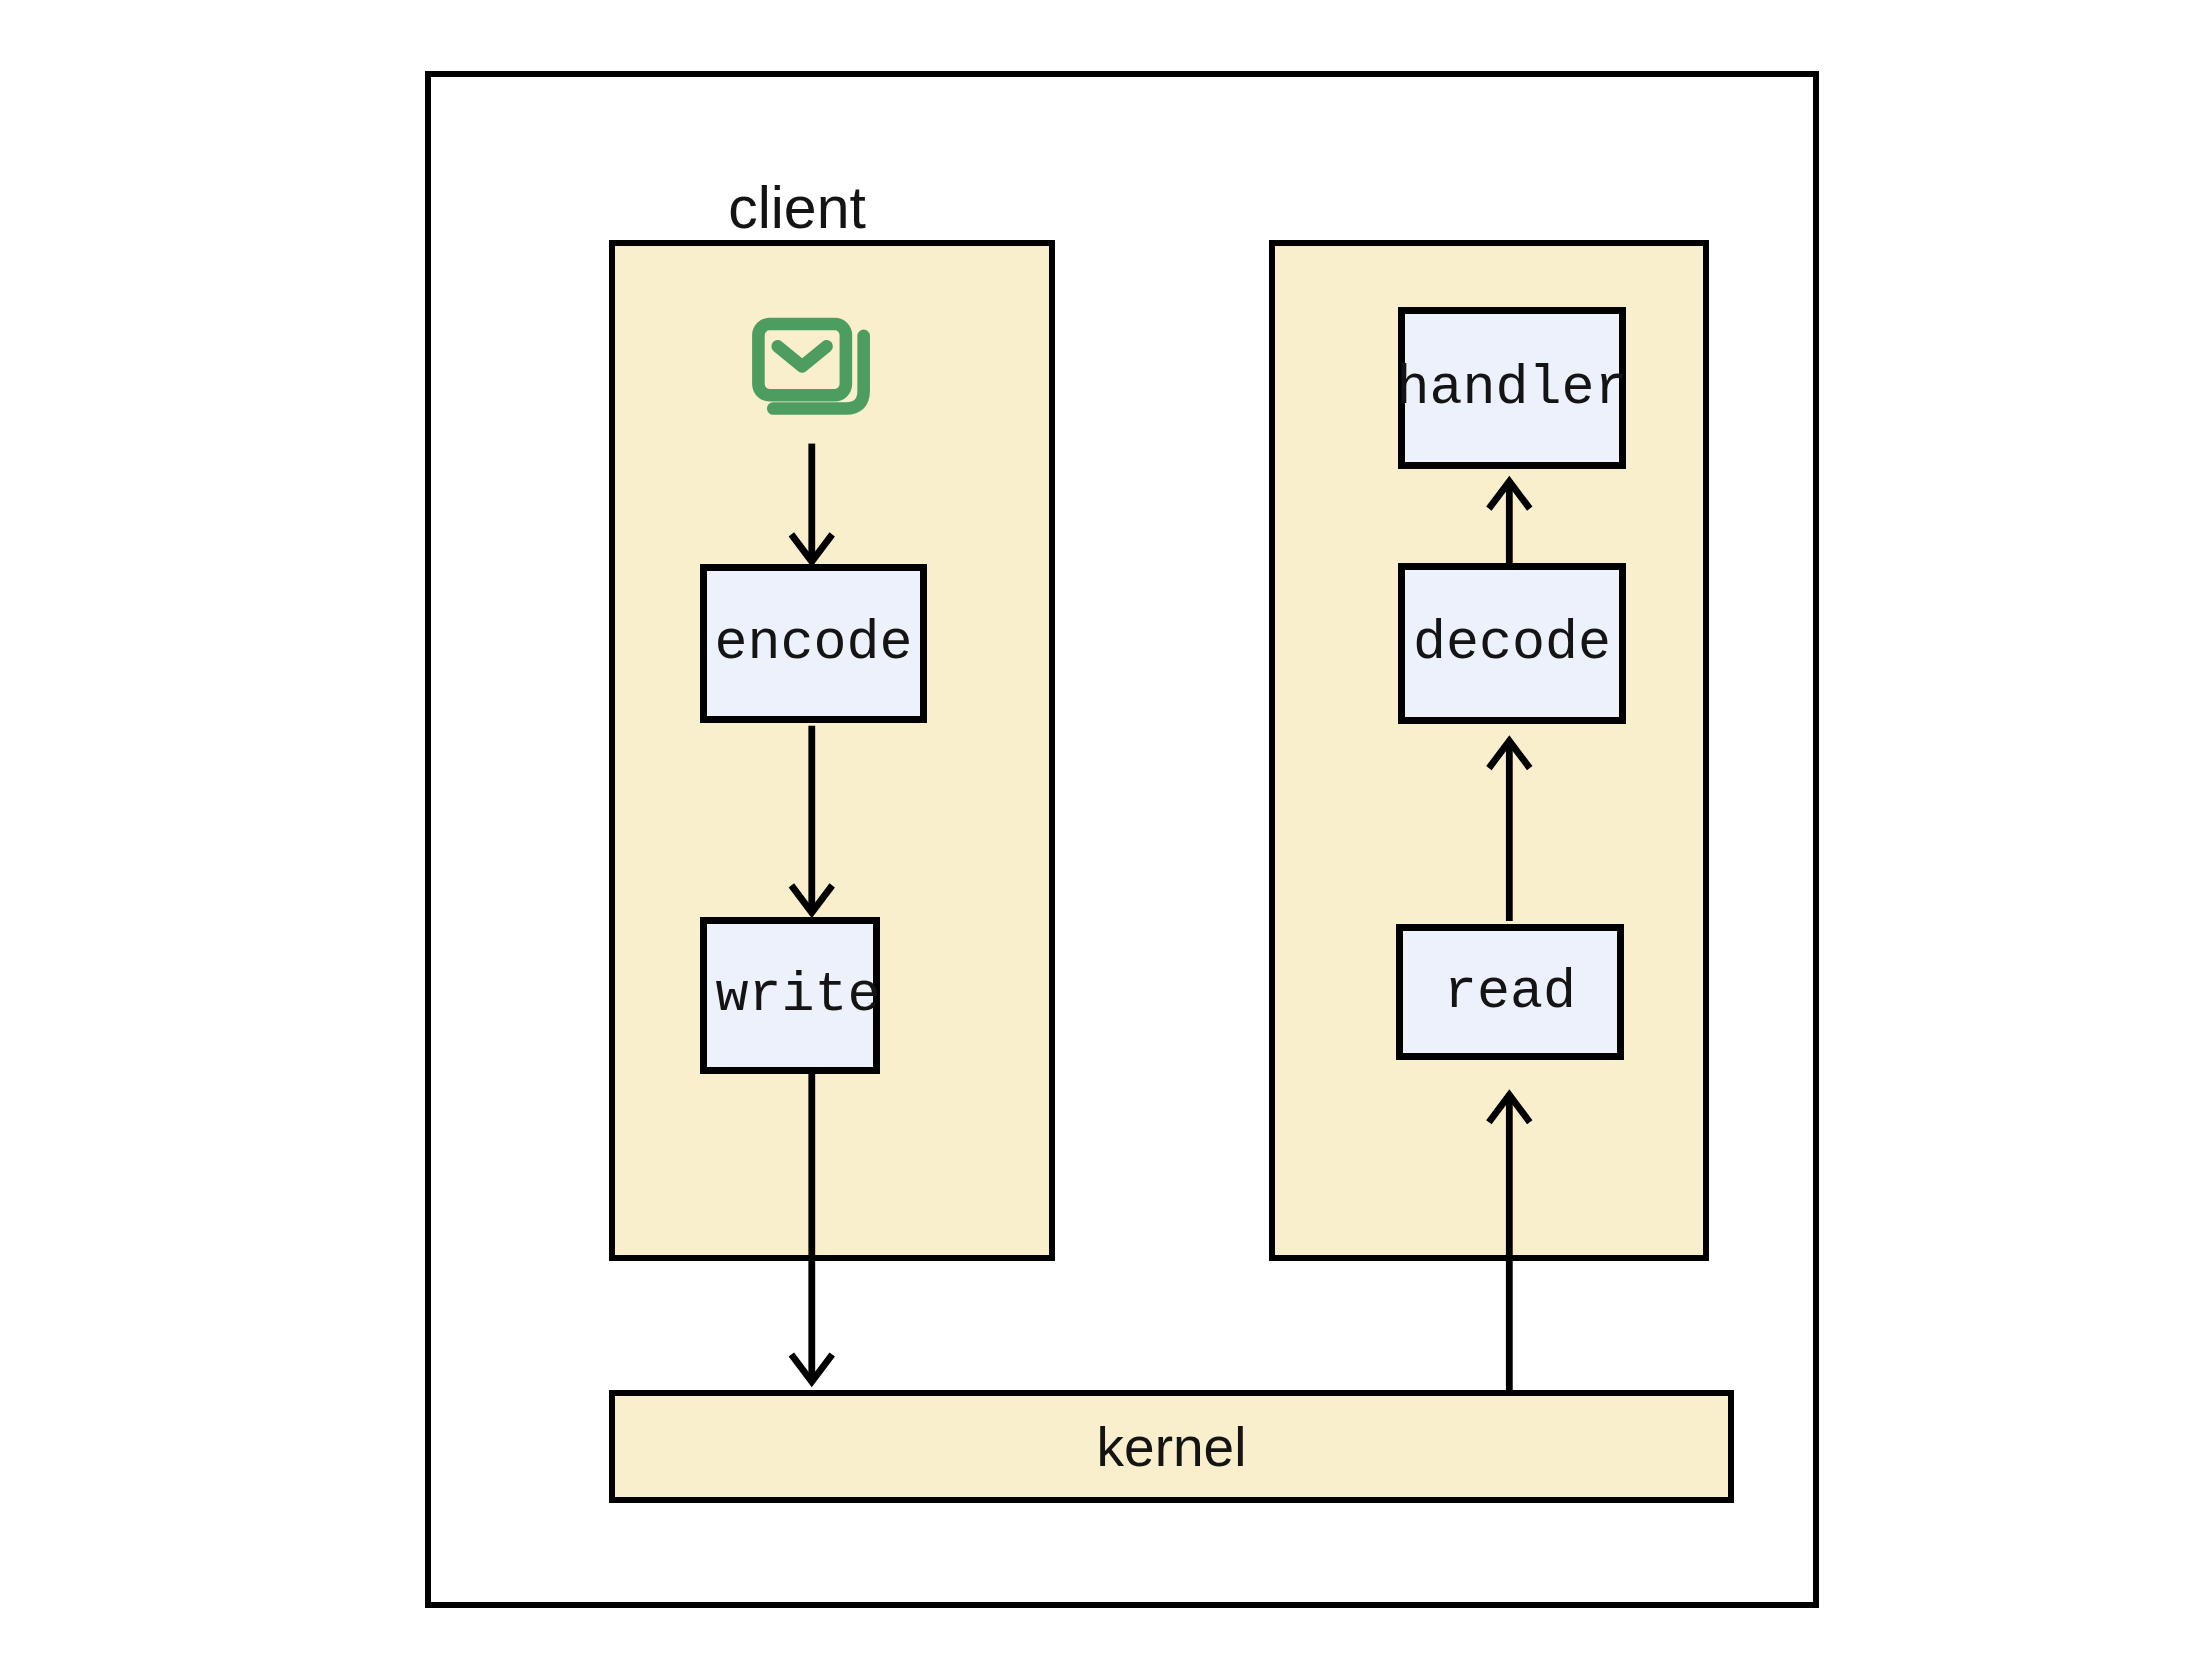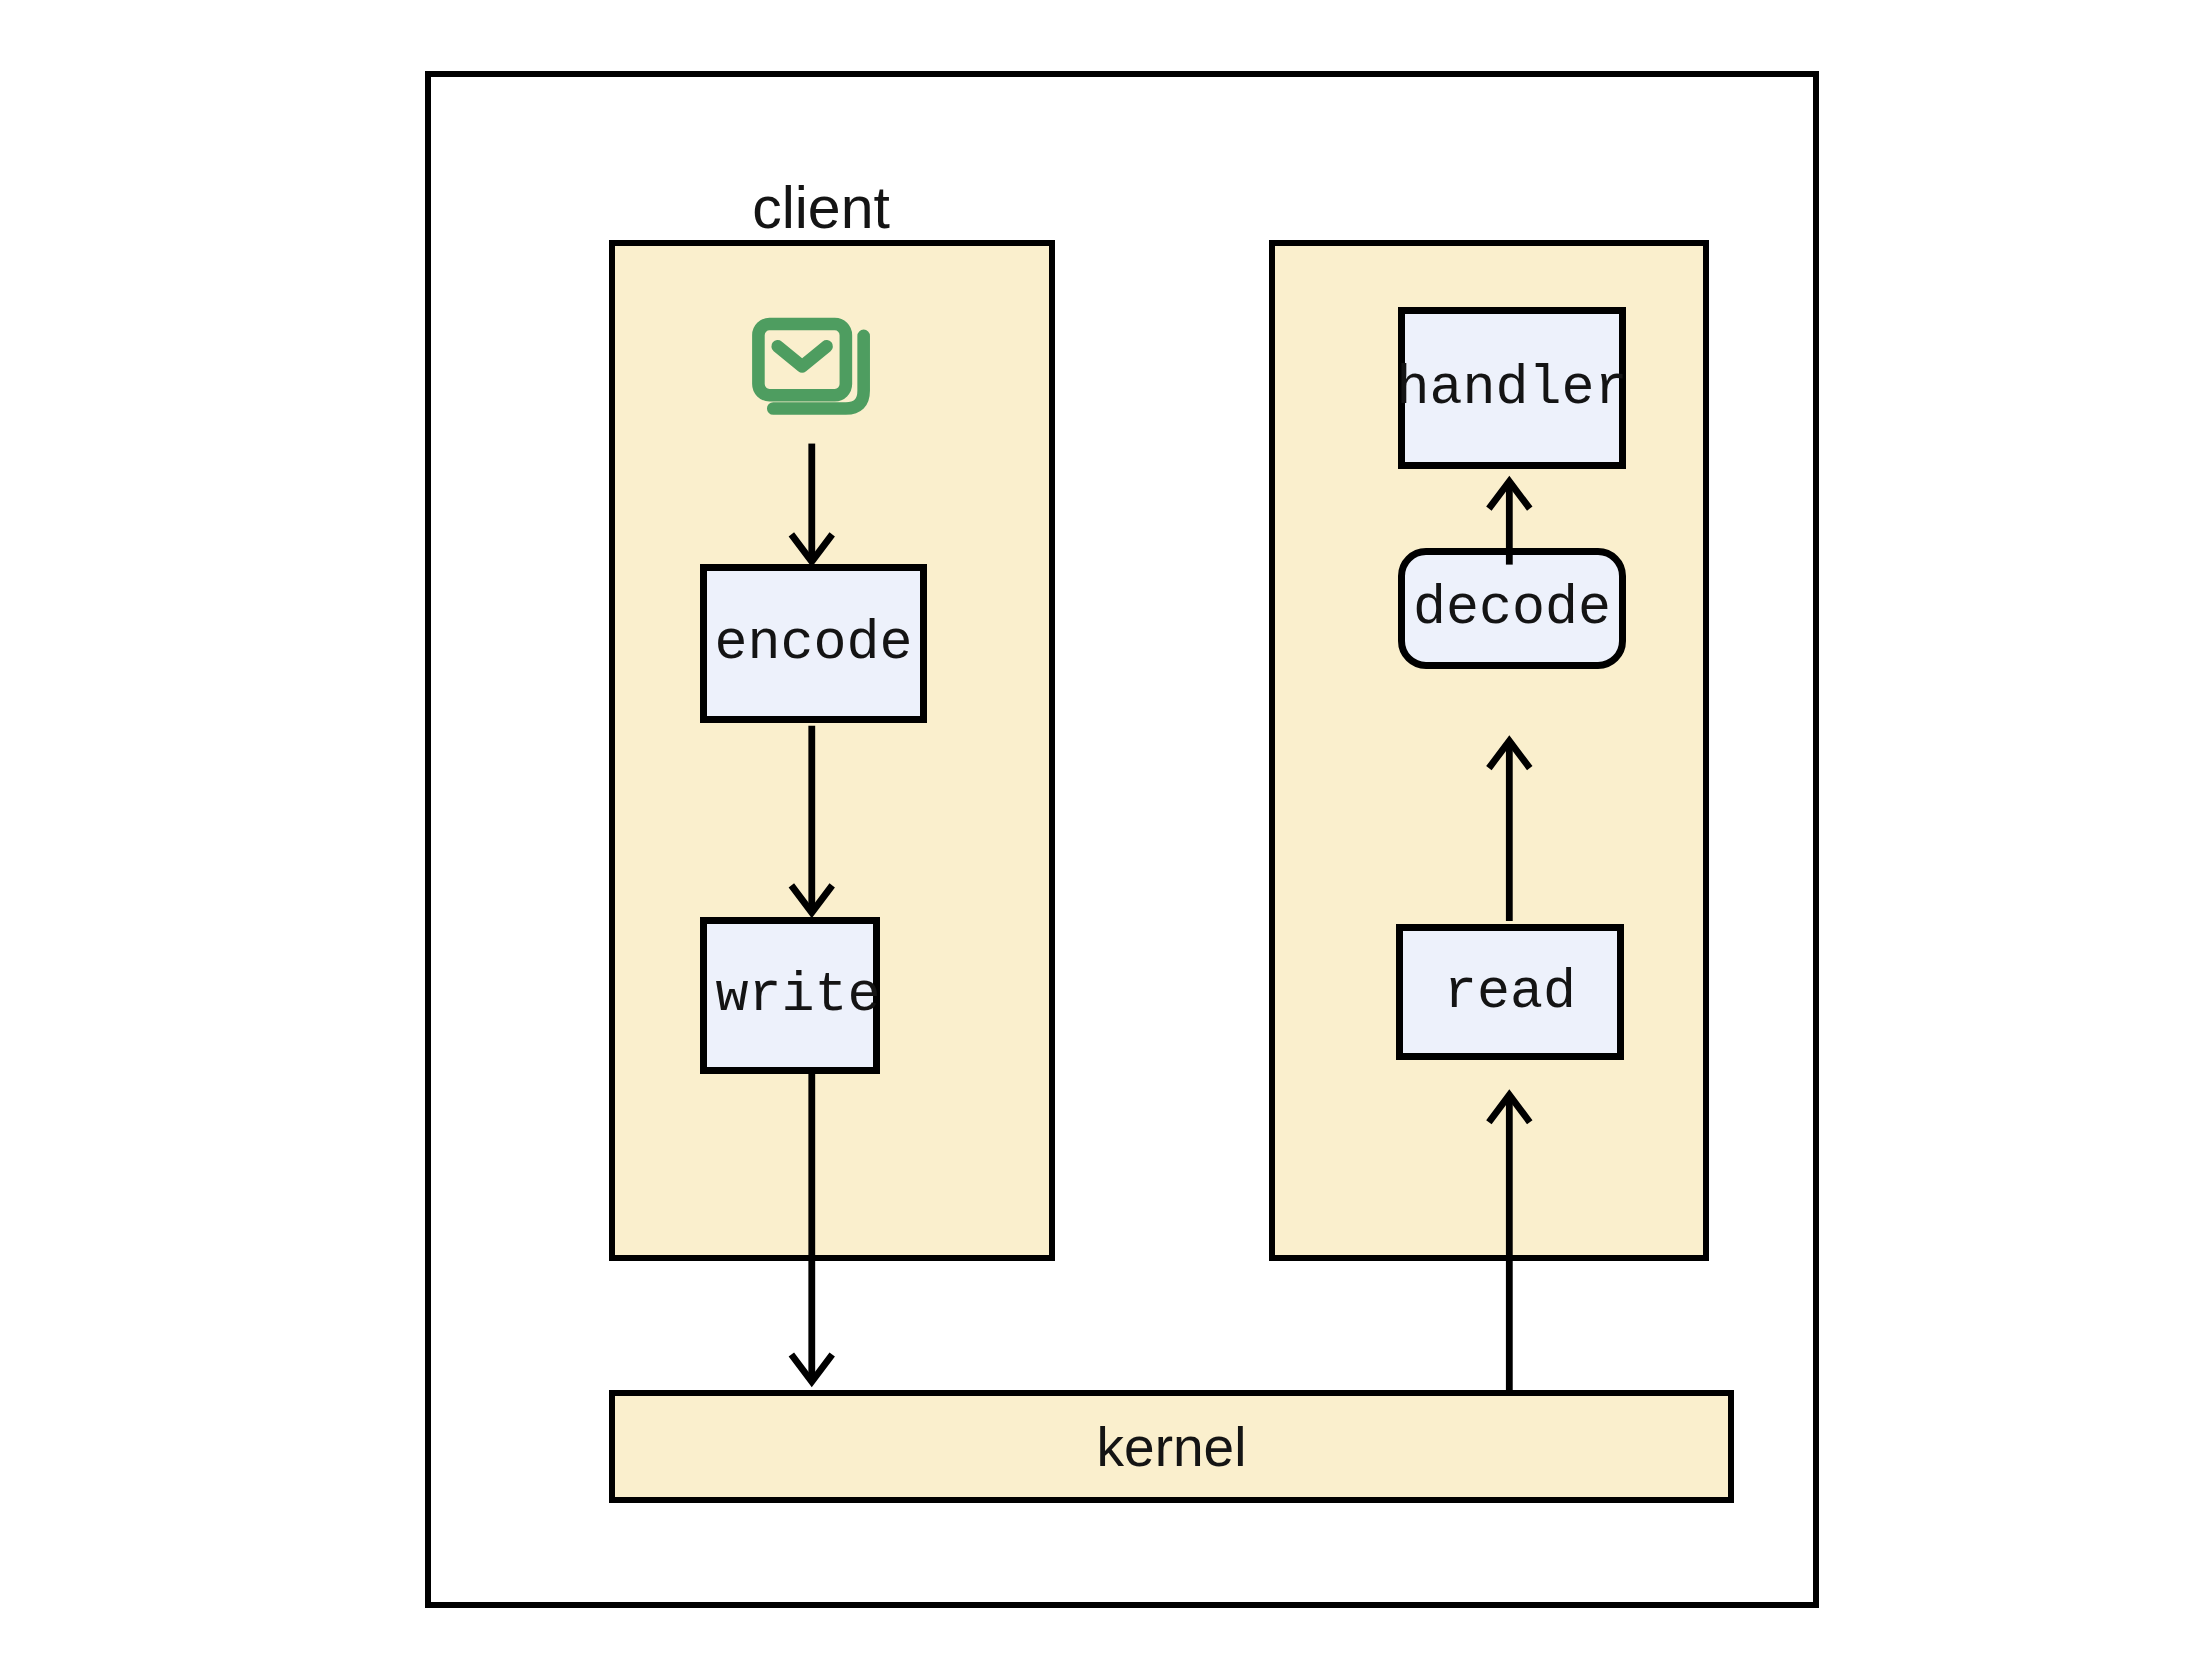--- a/index.html
+++ b/index.html
@@ -25,33 +25,33 @@
   }
   .panel.client { left: 609px; top: 240px; width: 446px; height: 1021px; }
   .panel.server { left: 1269px; top: 240px; width: 440px; height: 1021px; }
 
   .panel-title {
     top: 170px; height: 76px;
     font-size: 59px; line-height: 76px;
     text-align: center; white-space: nowrap;
     color: var(--text, #141414);
   }
-  .panel-title.client { left: 632px;  width: 378px; }
+  .panel-title.client { left: 608px;  width: 378px; }
   .panel-title.server { left: 1301px; width: 378px; }
 
   .node {
     background: var(--node-fill, #EDF1FB);
     border: 7.6px solid var(--border, #000);
     display: flex; align-items: center; justify-content: center;
   }
   .node span { font-size: 55px; white-space: nowrap; font-family: Liberation Mono, monospace; }
   .node.encode  { left: 700px;  top: 564px;  width: 227px; height: 159px; }
   .node.write   { left: 700px;  top: 917px; width: 180px; height: 157px; padding-left: 16px; }
   .node.handler { left: 1398px; top: 307px;  width: 228px; height: 162px; }
-  .node.decode  { left: 1398px; top: 548px;  width: 228px; height: 121px; border-radius: 28px; }
+  .node.decode  { left: 1398px; top: 563px;  width: 228px; height: 161px; }
   .node.read    { left: 1396px; top: 924px; width: 228px; height: 136px; }
 
   .kernel-bar {
     left: 609px; top: 1390px; width: 1125px; height: 113px;
     background: var(--panel-fill, #FAEFCD);
     border: 6px solid var(--border, #000);
     display: flex; align-items: center; justify-content: center;
   }
   .kernel-bar span { font-size: 55px; }
 

